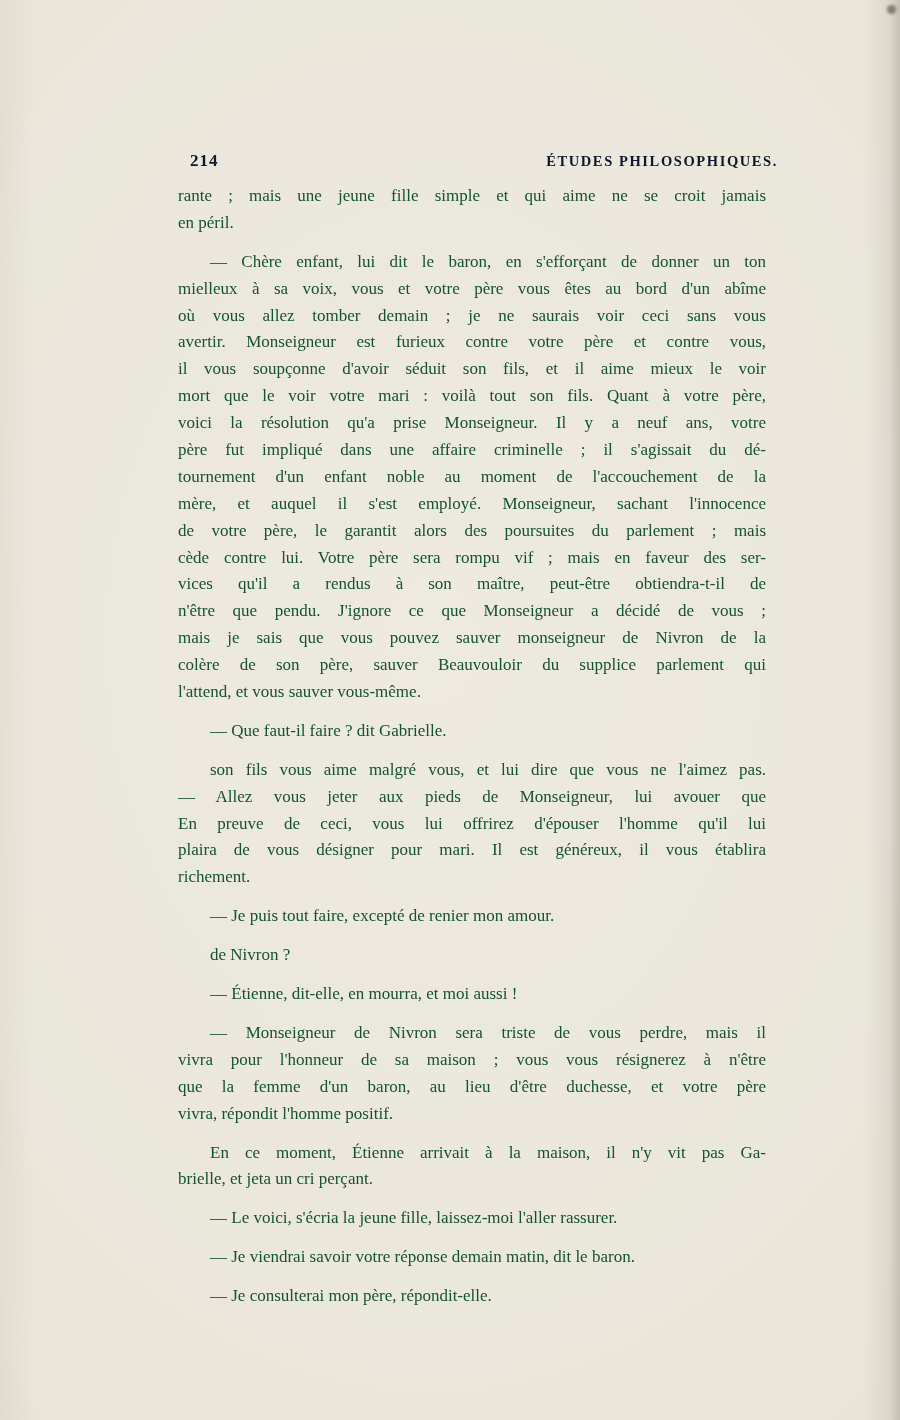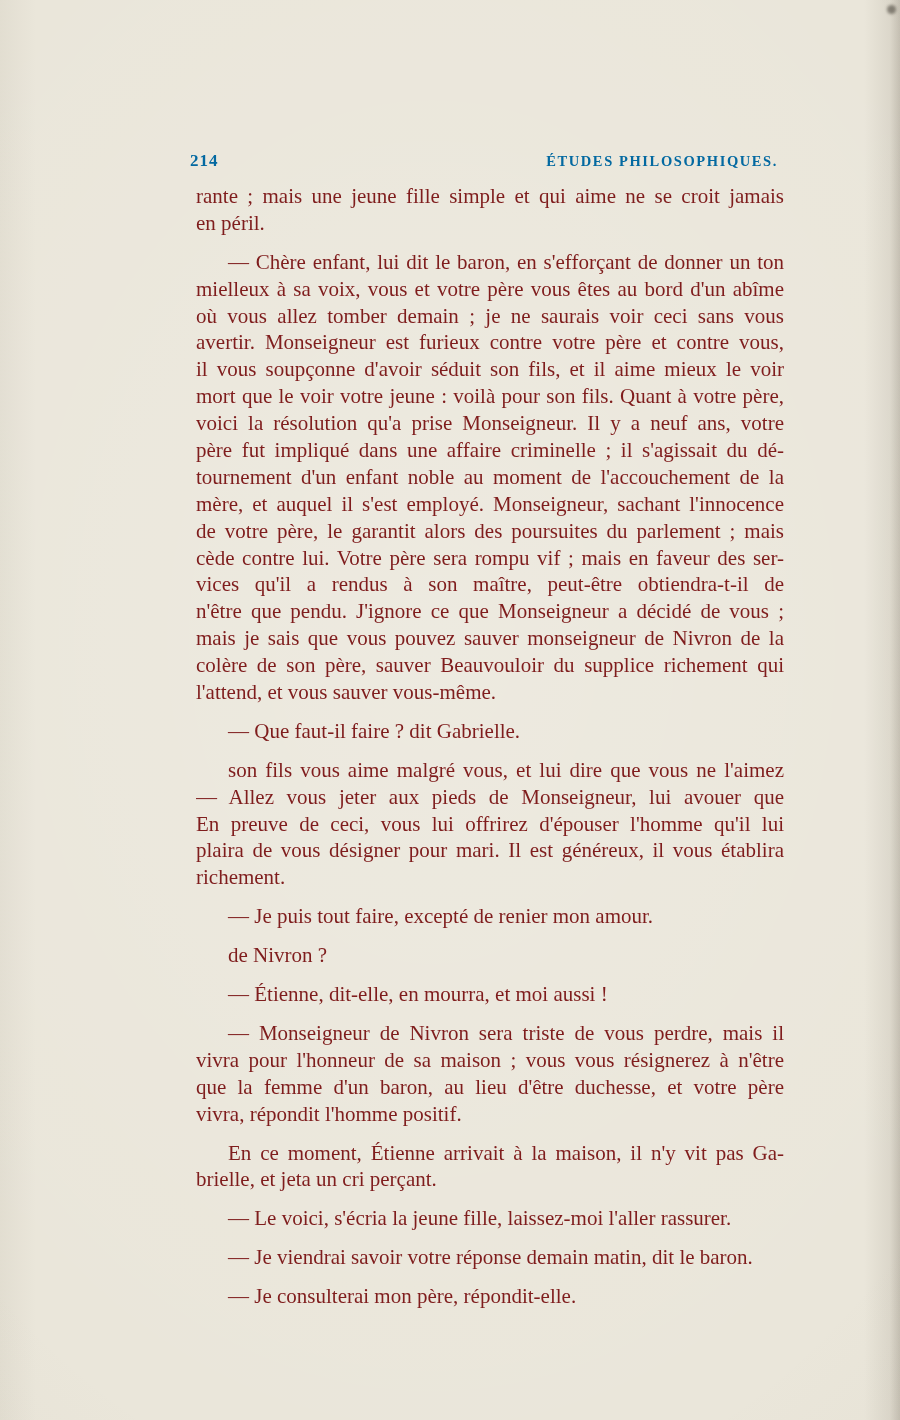--- a/index.html
+++ b/index.html
@@ -35,21 +35,21 @@
     border-radius: 50%;
     background: rgba(60,55,45,0.55);
     filter: blur(1.5px);
   }
   .running-head {
     position: absolute;
     top: 151px;
     left: 190px;
     width: 588px;
     height: 22px;
-    color: #0369a1;
+    color: #0f172a;
     font-family: Liberation Serif, serif;
   }
   .pagenum {
     position: absolute;
     left: 0;
     top: 0;
     font-size: 17px;
     font-weight: 700;
     letter-spacing: 1px;
   }
@@ -57,24 +57,24 @@
     display: block;
     text-align: right;
     font-size: 14.5px;
     font-weight: 700;
     letter-spacing: 1.6px;
     padding-top: 2px;
   }
   .text-block {
     position: absolute;
     top: 183px;
-    left: 196px;
+    left: 178px;
     width: 588px;
-    color: #7f1d1d;
-    font-size: 21px;
+    color: #14532d;
+    font-size: 17px;
     line-height: 26.9px;
   }
   .para { margin: 0; }
   .para .line {
     text-align: justify;
     text-align-last: justify;
     white-space: normal;
     overflow: hidden;
     height: 26.9px;
   }
@@ -102,31 +102,31 @@
     <div class="para">
       <div class="line">rante ; mais une jeune fille simple et qui aime ne se croit jamais</div>
       <div class="line last">en péril.</div>
     </div>
     <div class="para indent">
       <div class="line">— Chère enfant, lui dit le baron, en s'efforçant de donner un ton</div>
       <div class="line">mielleux à sa voix, vous et votre père vous êtes au bord d'un abîme</div>
       <div class="line">où vous allez tomber demain ; je ne saurais voir ceci sans vous</div>
       <div class="line">avertir. Monseigneur est furieux contre votre père et contre vous,</div>
       <div class="line">il vous soupçonne d'avoir séduit son fils, et il aime mieux le voir</div>
-      <div class="line">mort que le voir votre jeune : voilà pour son fils. Quant à votre père,</div>
+      <div class="line">mort que le voir votre mari : voilà tout son fils. Quant à votre père,</div>
       <div class="line">voici la résolution qu'a prise Monseigneur. Il y a neuf ans, votre</div>
       <div class="line">père fut impliqué dans une affaire criminelle ; il s'agissait du dé-</div>
       <div class="line">tournement d'un enfant noble au moment de l'accouchement de la</div>
       <div class="line">mère, et auquel il s'est employé. Monseigneur, sachant l'innocence</div>
       <div class="line">de votre père, le garantit alors des poursuites du parlement ; mais</div>
       <div class="line">cède contre lui. Votre père sera rompu vif ; mais en faveur des ser-</div>
       <div class="line">vices qu'il a rendus à son maître, peut-être obtiendra-t-il de</div>
       <div class="line">n'être que pendu. J'ignore ce que Monseigneur a décidé de vous ;</div>
       <div class="line">mais je sais que vous pouvez sauver monseigneur de Nivron de la</div>
-      <div class="line">colère de son père, sauver Beauvouloir du supplice richement qui</div>
+      <div class="line">colère de son père, sauver Beauvouloir du supplice parlement qui</div>
       <div class="line last">l'attend, et vous sauver vous-même.</div>
     </div>
     <div class="para indent">
       <div class="line last">— Que faut-il faire ? dit Gabrielle.</div>
     </div>
     <div class="para indent">
       <div class="line">son fils vous aime malgré vous, et lui dire que vous ne l'aimez pas.</div>
       <div class="line">— Allez vous jeter aux pieds de Monseigneur, lui avouer que</div>
       <div class="line">En preuve de ceci, vous lui offrirez d'épouser l'homme qu'il lui</div>
       <div class="line">plaira de vous désigner pour mari. Il est généreux, il vous établira</div>

